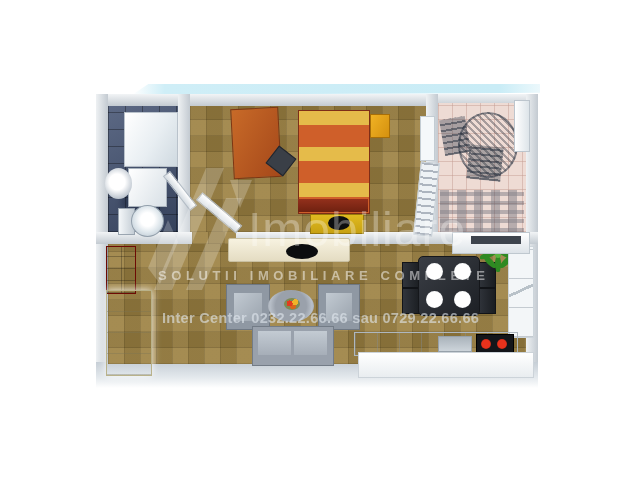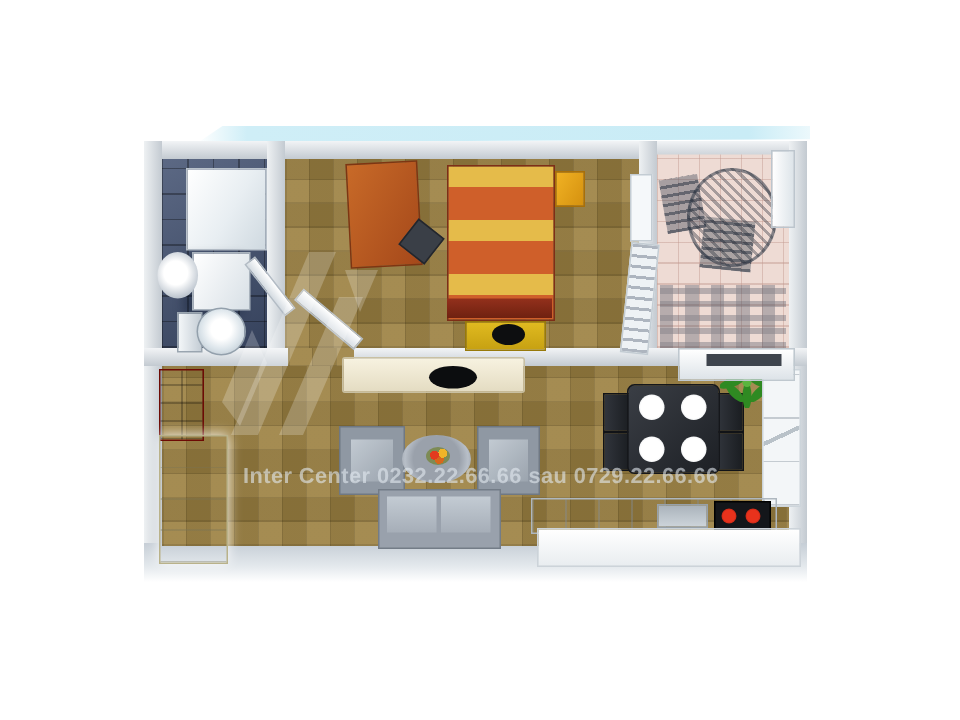--- a/index.html
+++ b/index.html
@@ -212,15 +212,17 @@
   <div class="abs wm-logo">
     <svg width="120" height="152" viewBox="0 0 120 152">
       <g fill="rgba(255,255,255,0.22)">
         <polygon points="6,140 58,18 76,18 24,140"></polygon>
         <polygon points="38,140 78,48 94,48 54,140"></polygon>
         <polygon points="82,30 104,30 92,58"></polygon>
         <polygon points="0,118 20,70 30,92 12,134"></polygon>
       </g>
     </svg>
   </div>
+  <div class="abs wm wm-imob">Imobiliare</div>
+  <div class="abs wm-tagline abs">SOLUTII IMOBILIARE COMPLETE</div>
   <div class="abs wm-contact">Inter Center 0232.22.66.66 sau 0729.22.66.66</div>
 
 </div>
 
 </body></html>

